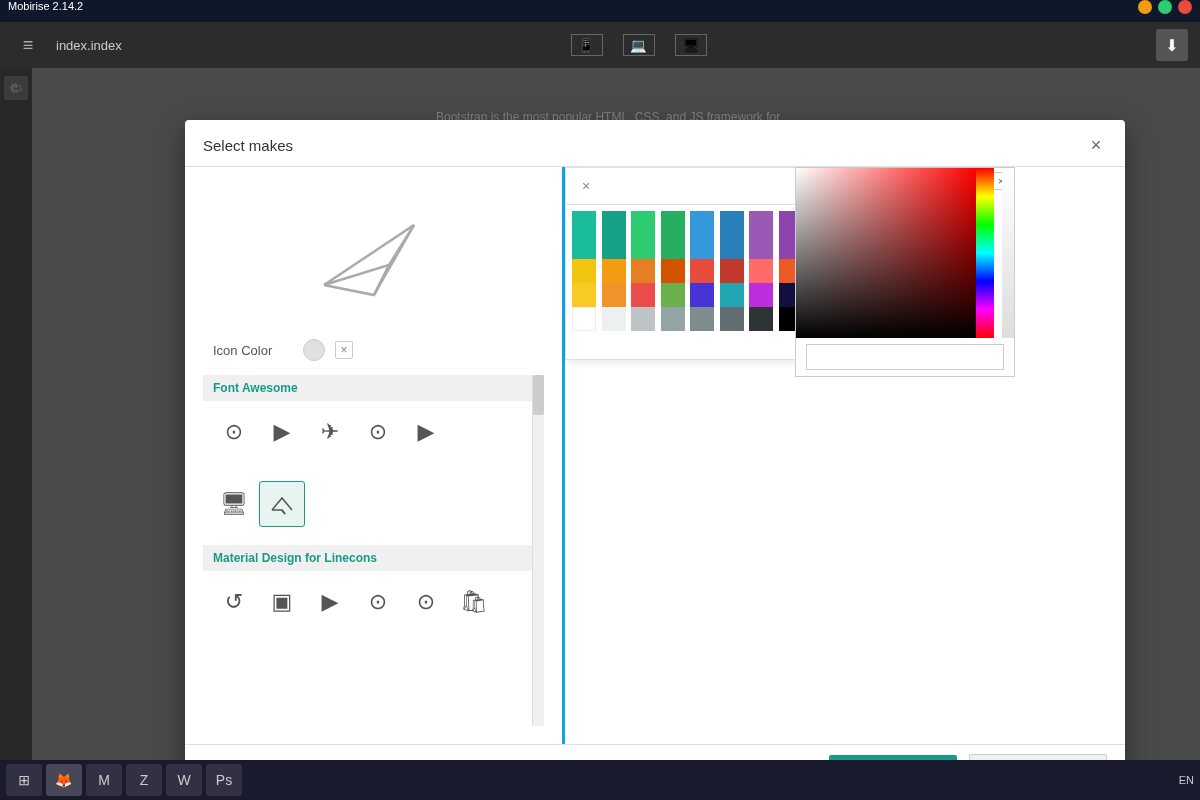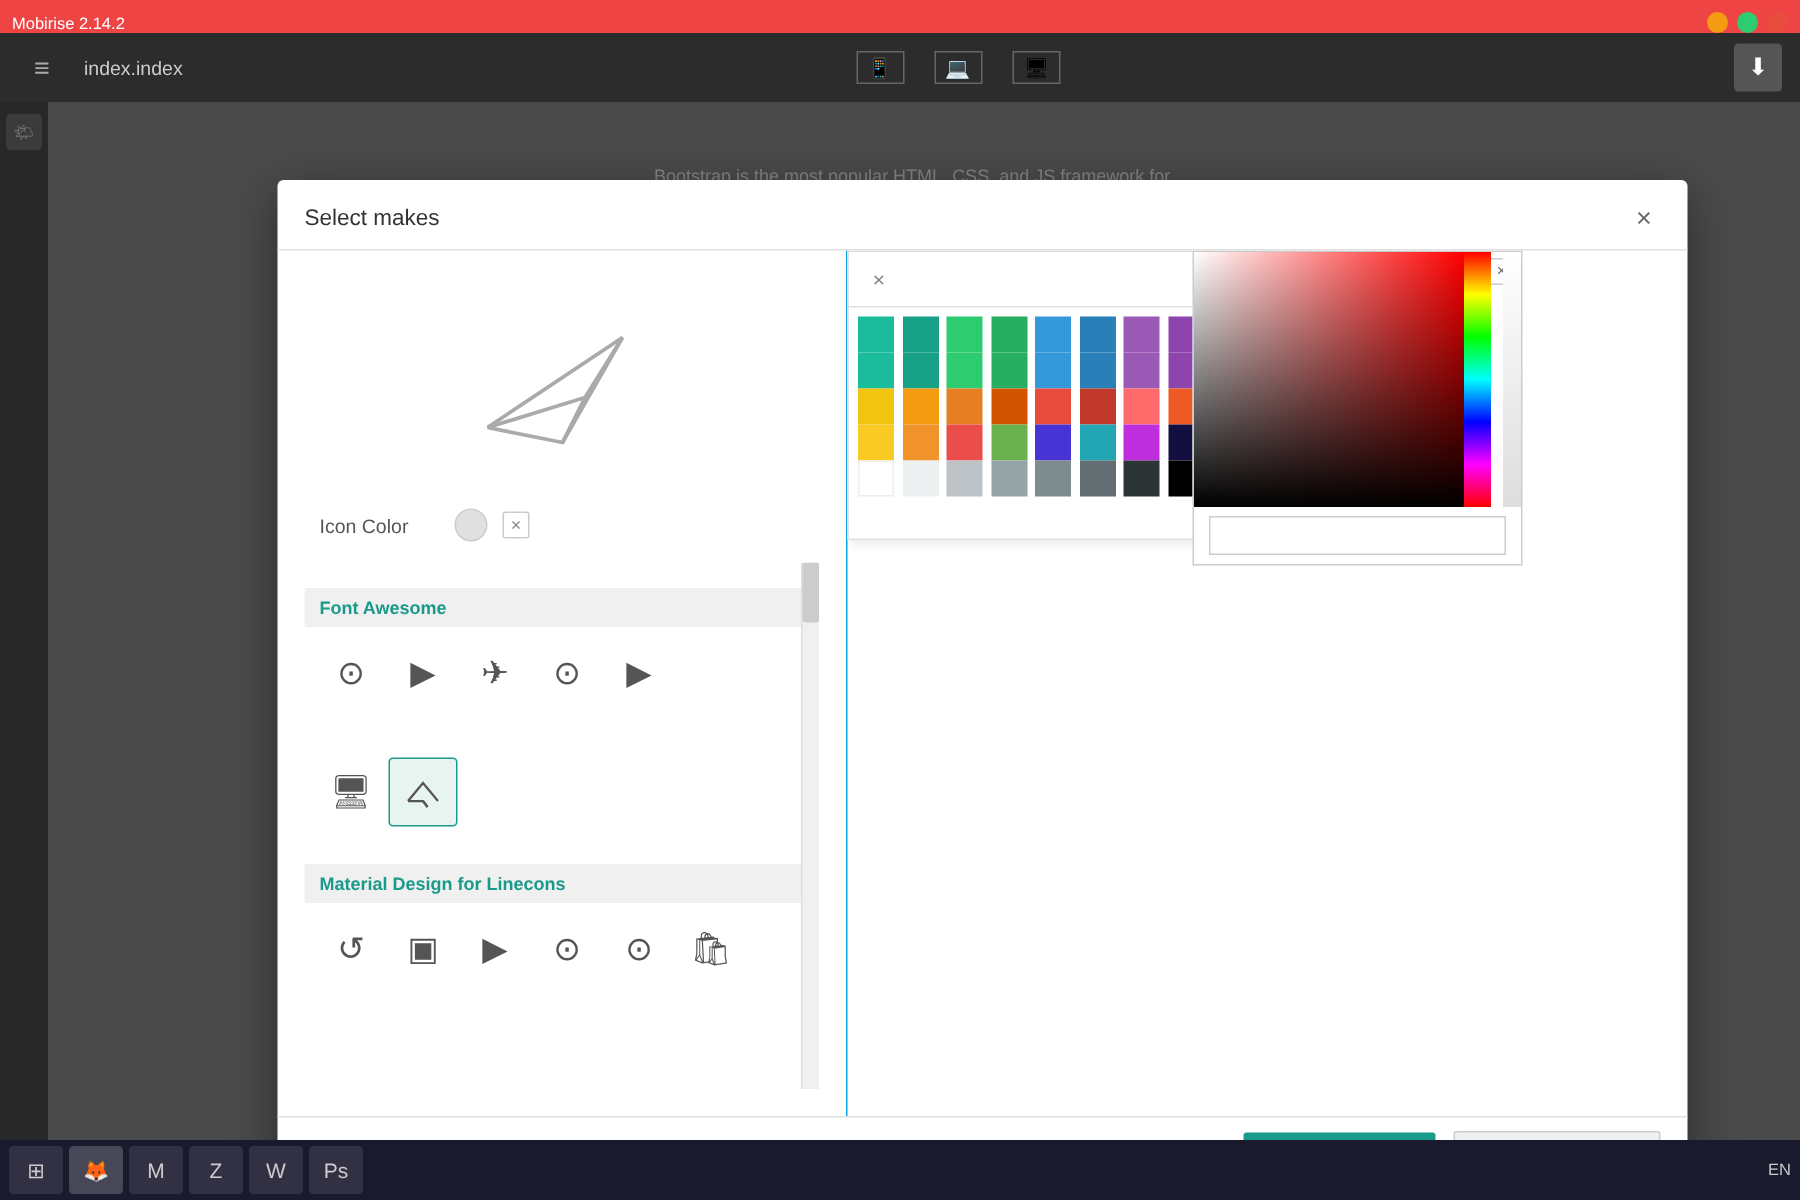--- a/index.html
+++ b/index.html
@@ -8,23 +8,23 @@
       height: 800px;
       overflow: hidden;
       background: #4a4a4a;
       font-family: Arial, sans-serif;
       position: relative;
     }
 
     
     .taskbar-top {
       height: 22px;
-      background: #ef4444;
-      display: flex;
-      align-items: flex-end;
+      background: #0f172a;
+      display: flex;
+      align-items: flex-start;
       justify-content: space-between;
       padding: 0 8px;
     }
     .taskbar-top-title {
       color: white;
       font-size: 11px;
     }
     .taskbar-top-controls {
       display: flex;
       gap: 6px;
@@ -201,21 +201,21 @@
       display: flex;
       flex: 1;
       overflow: hidden;
       position: relative;
     }
 
     
     .left-panel {
       width: 380px;
       padding: 18px;
-      border-right: 1px solid #0ea5e9;
+      border-right: 3px solid #0ea5e9;
       display: flex;
       flex-direction: column;
       gap: 14px;
     }
 
     
     .icon-preview-area {
       display: flex;
       align-items: center;
       justify-content: center;
@@ -284,21 +284,20 @@
     .search-box {
       width: 100%;
       height: 32px;
       border: 1px solid #ccc;
       padding: 0 10px;
       font-size: 13px;
       outline: none;
     }
     .icon-section {
       margin-bottom: 10px;
-      margin-top: 17px;
     }
     .icon-section-header {
       background: #f0f0f0;
       padding: 6px 10px;
       font-size: 12px;
       color: #1a9a8a;
       font-weight: bold;
     }
     .icon-row {
       display: flex;

